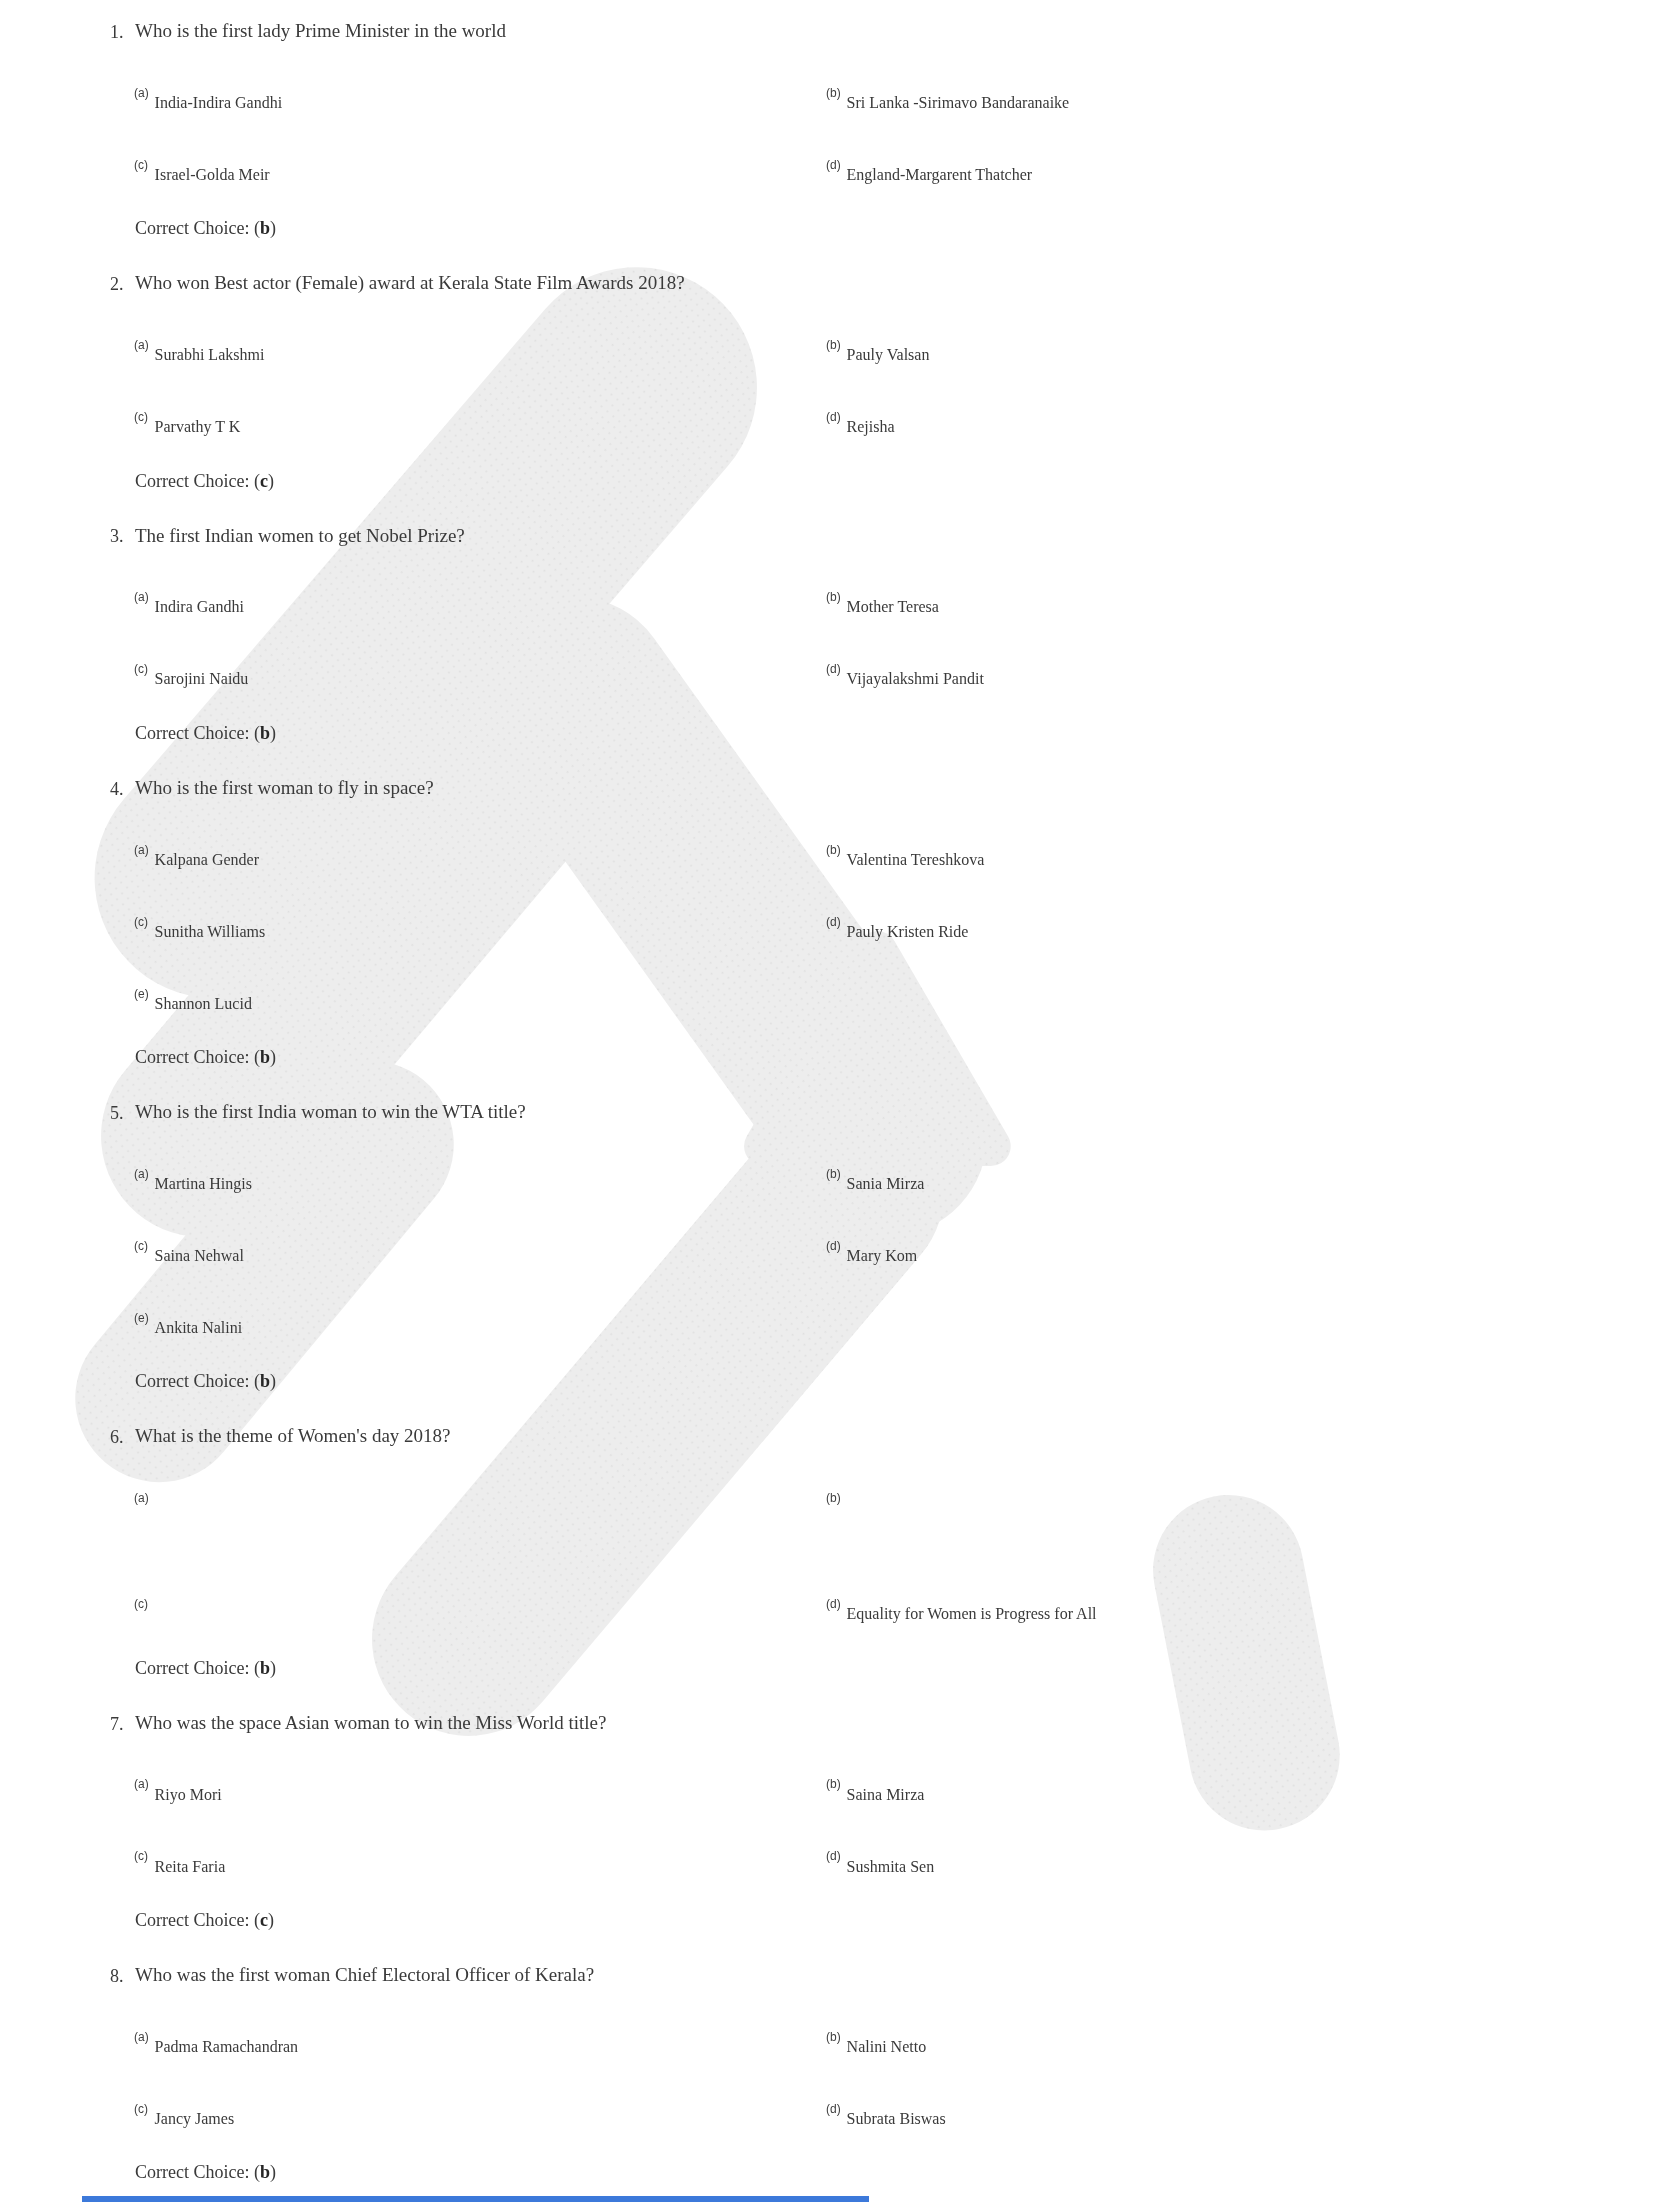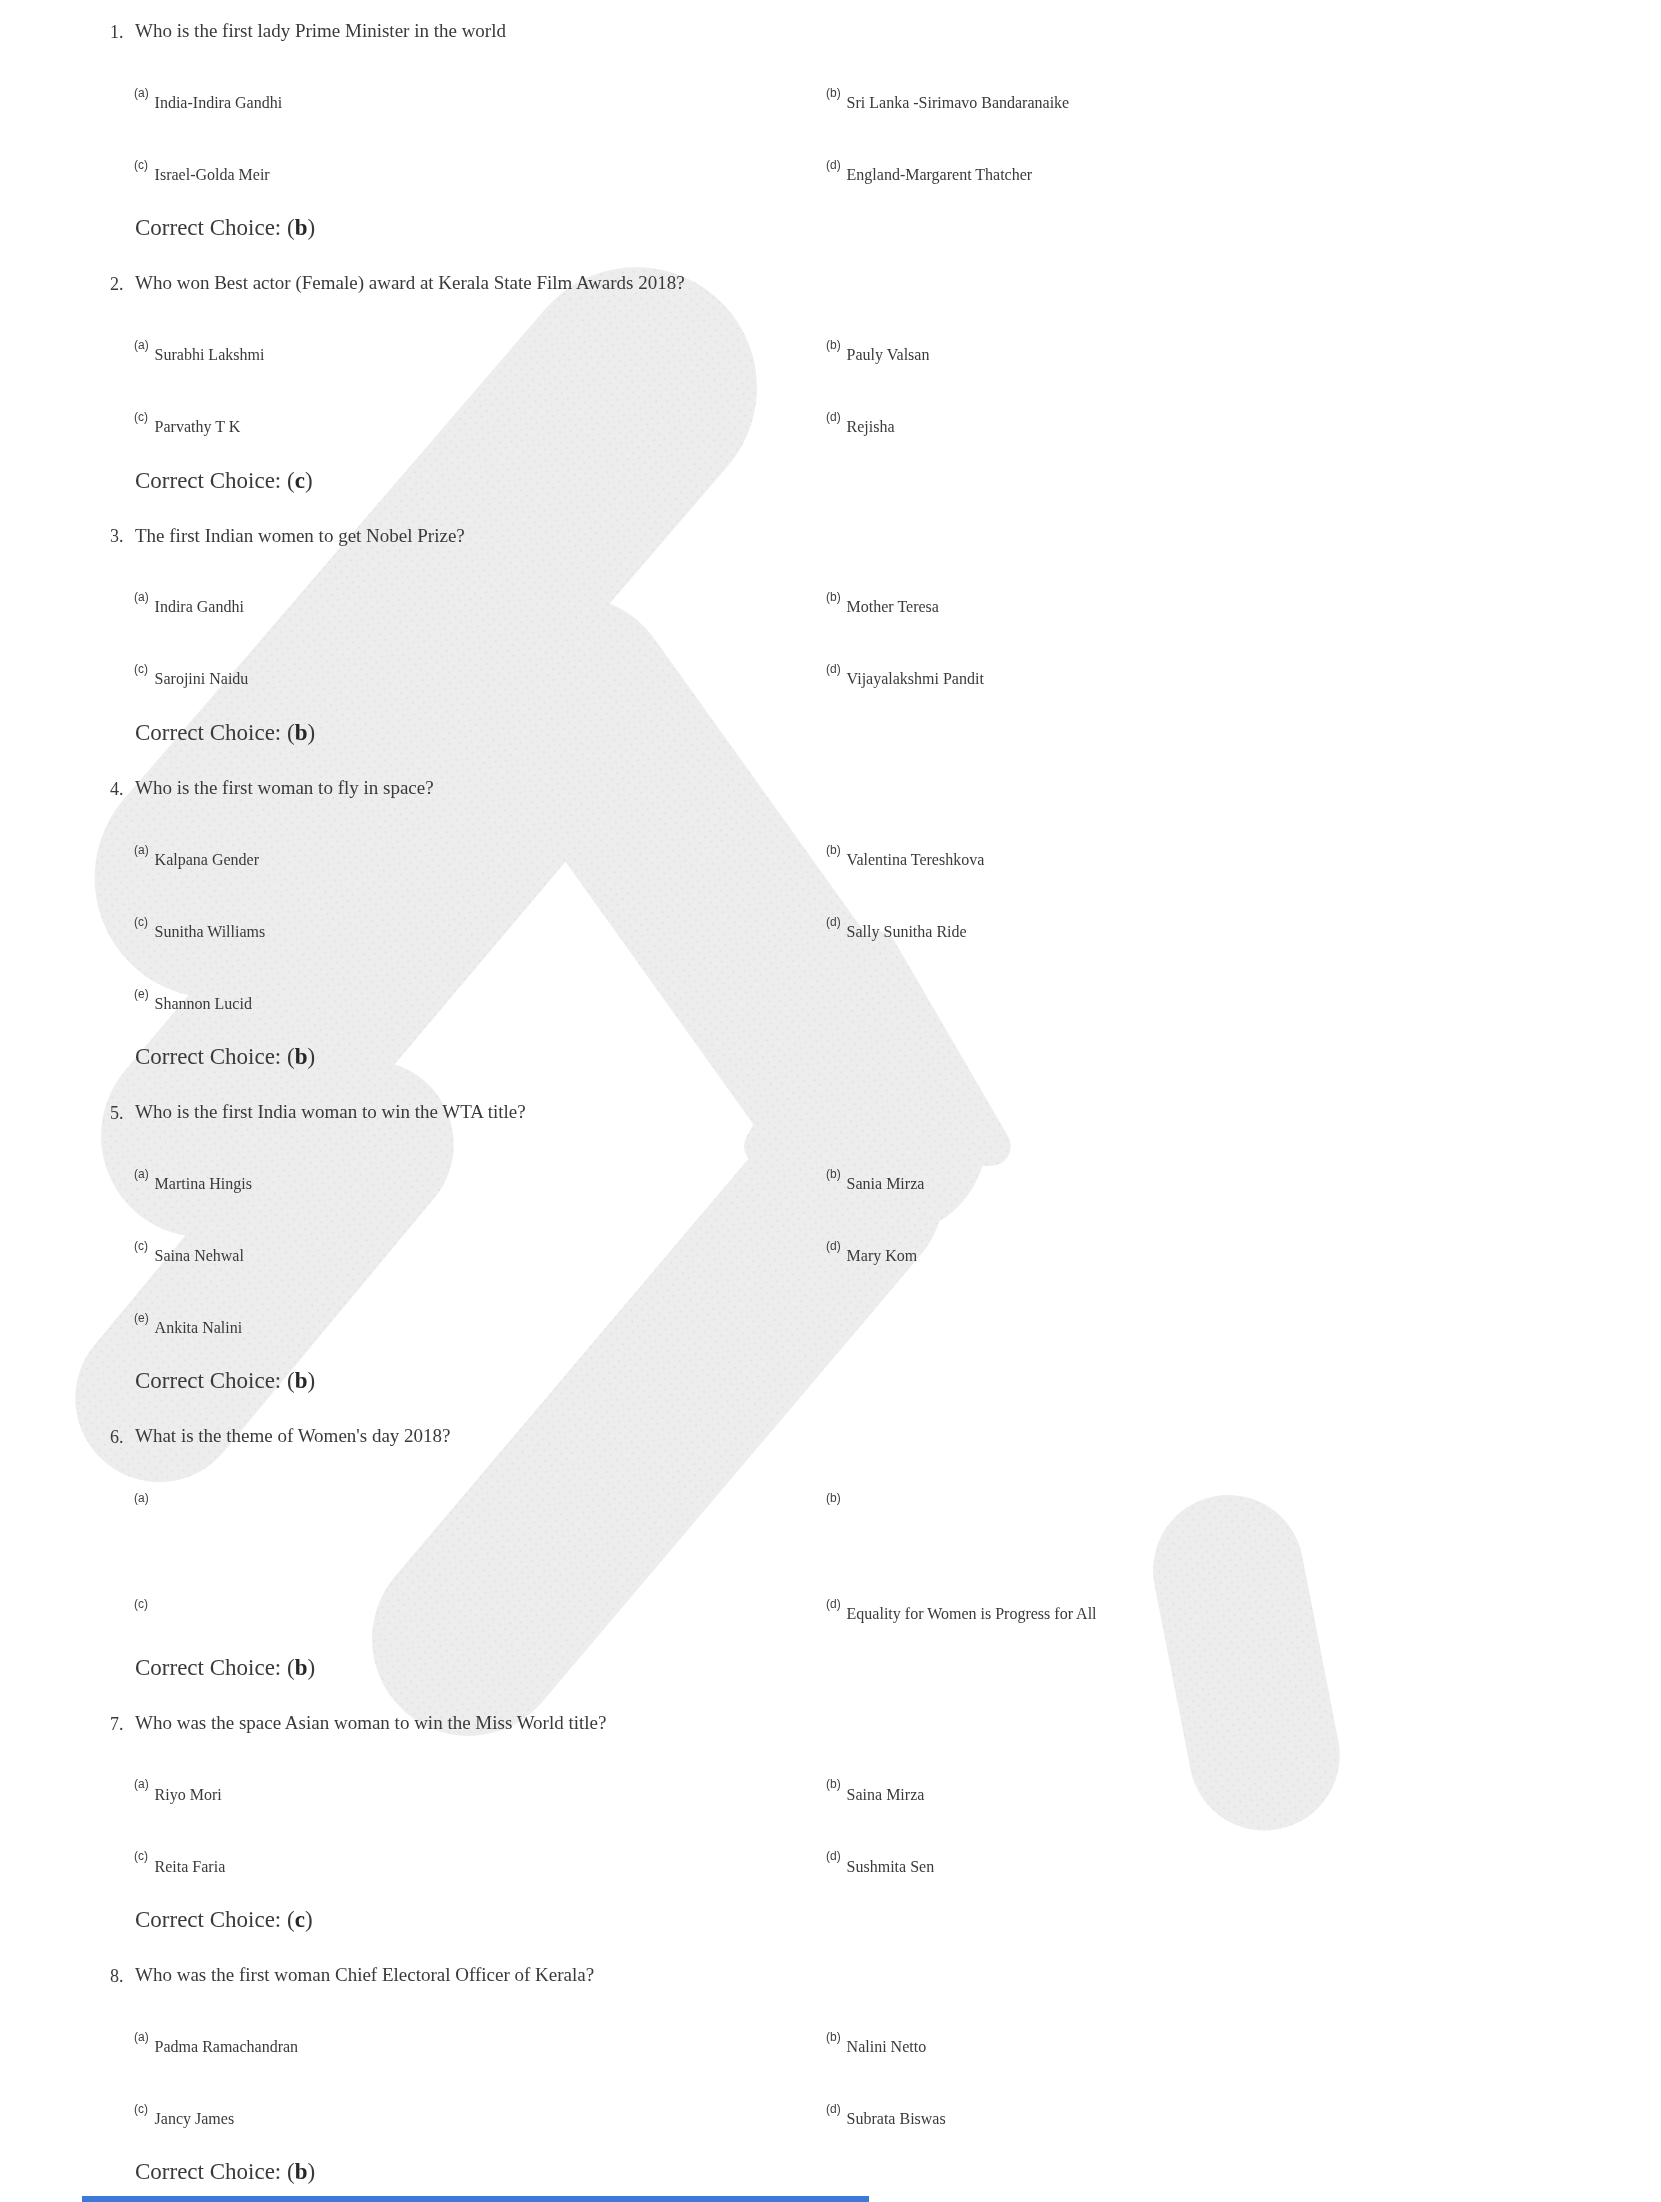--- a/index.html
+++ b/index.html
@@ -17,21 +17,21 @@
   .opts{padding-left:134px}
   .opt-row{display:flex;align-items:flex-start;height:72px}
   .opt-row.tall{height:106px}
   .opt-row.last{height:auto}
   .opt{display:flex;align-items:flex-start}
   .opt.c1{width:692px;flex:none}
   .opt.c2{flex:1;min-width:0}
   .ol{width:20.6px;flex:none;font-family:"Liberation Sans",sans-serif;font-size:12px;padding-top:0.9px;color:#3f3f3f}
   .ot{font-size:16px;line-height:36px}
   .c2 .ot{max-width:533px}
-  .cc{margin-left:135px;margin-top:22.4px;font-size:23px;line-height:26px}
+  .cc{margin-left:135px;margin-top:22.4px;font-size:18px;line-height:26px}
   .cc b{font-weight:bold;color:#262626}
   .bluebar{position:absolute;left:82px;bottom:0;width:787px;height:6.9px;background:#3c79da;z-index:2}
 </style>
 </head>
 <body>
 
 <svg class="wm" width="1661" height="2203" viewBox="0 0 1931 2560" aria-hidden="true">
   <defs>
     <pattern id="wmdots" width="9" height="9" patternUnits="userSpaceOnUse" patternTransform="rotate(40)">
       <rect width="9" height="9" fill="#ededed"></rect>
@@ -152,21 +152,21 @@
             <span class="ot">Valentina Tereshkova</span>
           </div>
         </div>
         <div class="opt-row">
           <div class="opt c1">
             <span class="ol">(c)</span>
             <span class="ot">Sunitha Williams</span>
           </div>
           <div class="opt c2">
             <span class="ol">(d)</span>
-            <span class="ot">Sally Sunitha Ride</span>
+            <span class="ot">Pauly Kristen Ride</span>
           </div>
         </div>
         <div class="opt-row last">
           <div class="opt c1">
             <span class="ol">(e)</span>
             <span class="ot">Shannon Lucid</span>
           </div>
         </div>
       </div>
       <div class="cc"><span>Correct Choice: </span><span>(</span><b>b</b><span>)</span></div>

